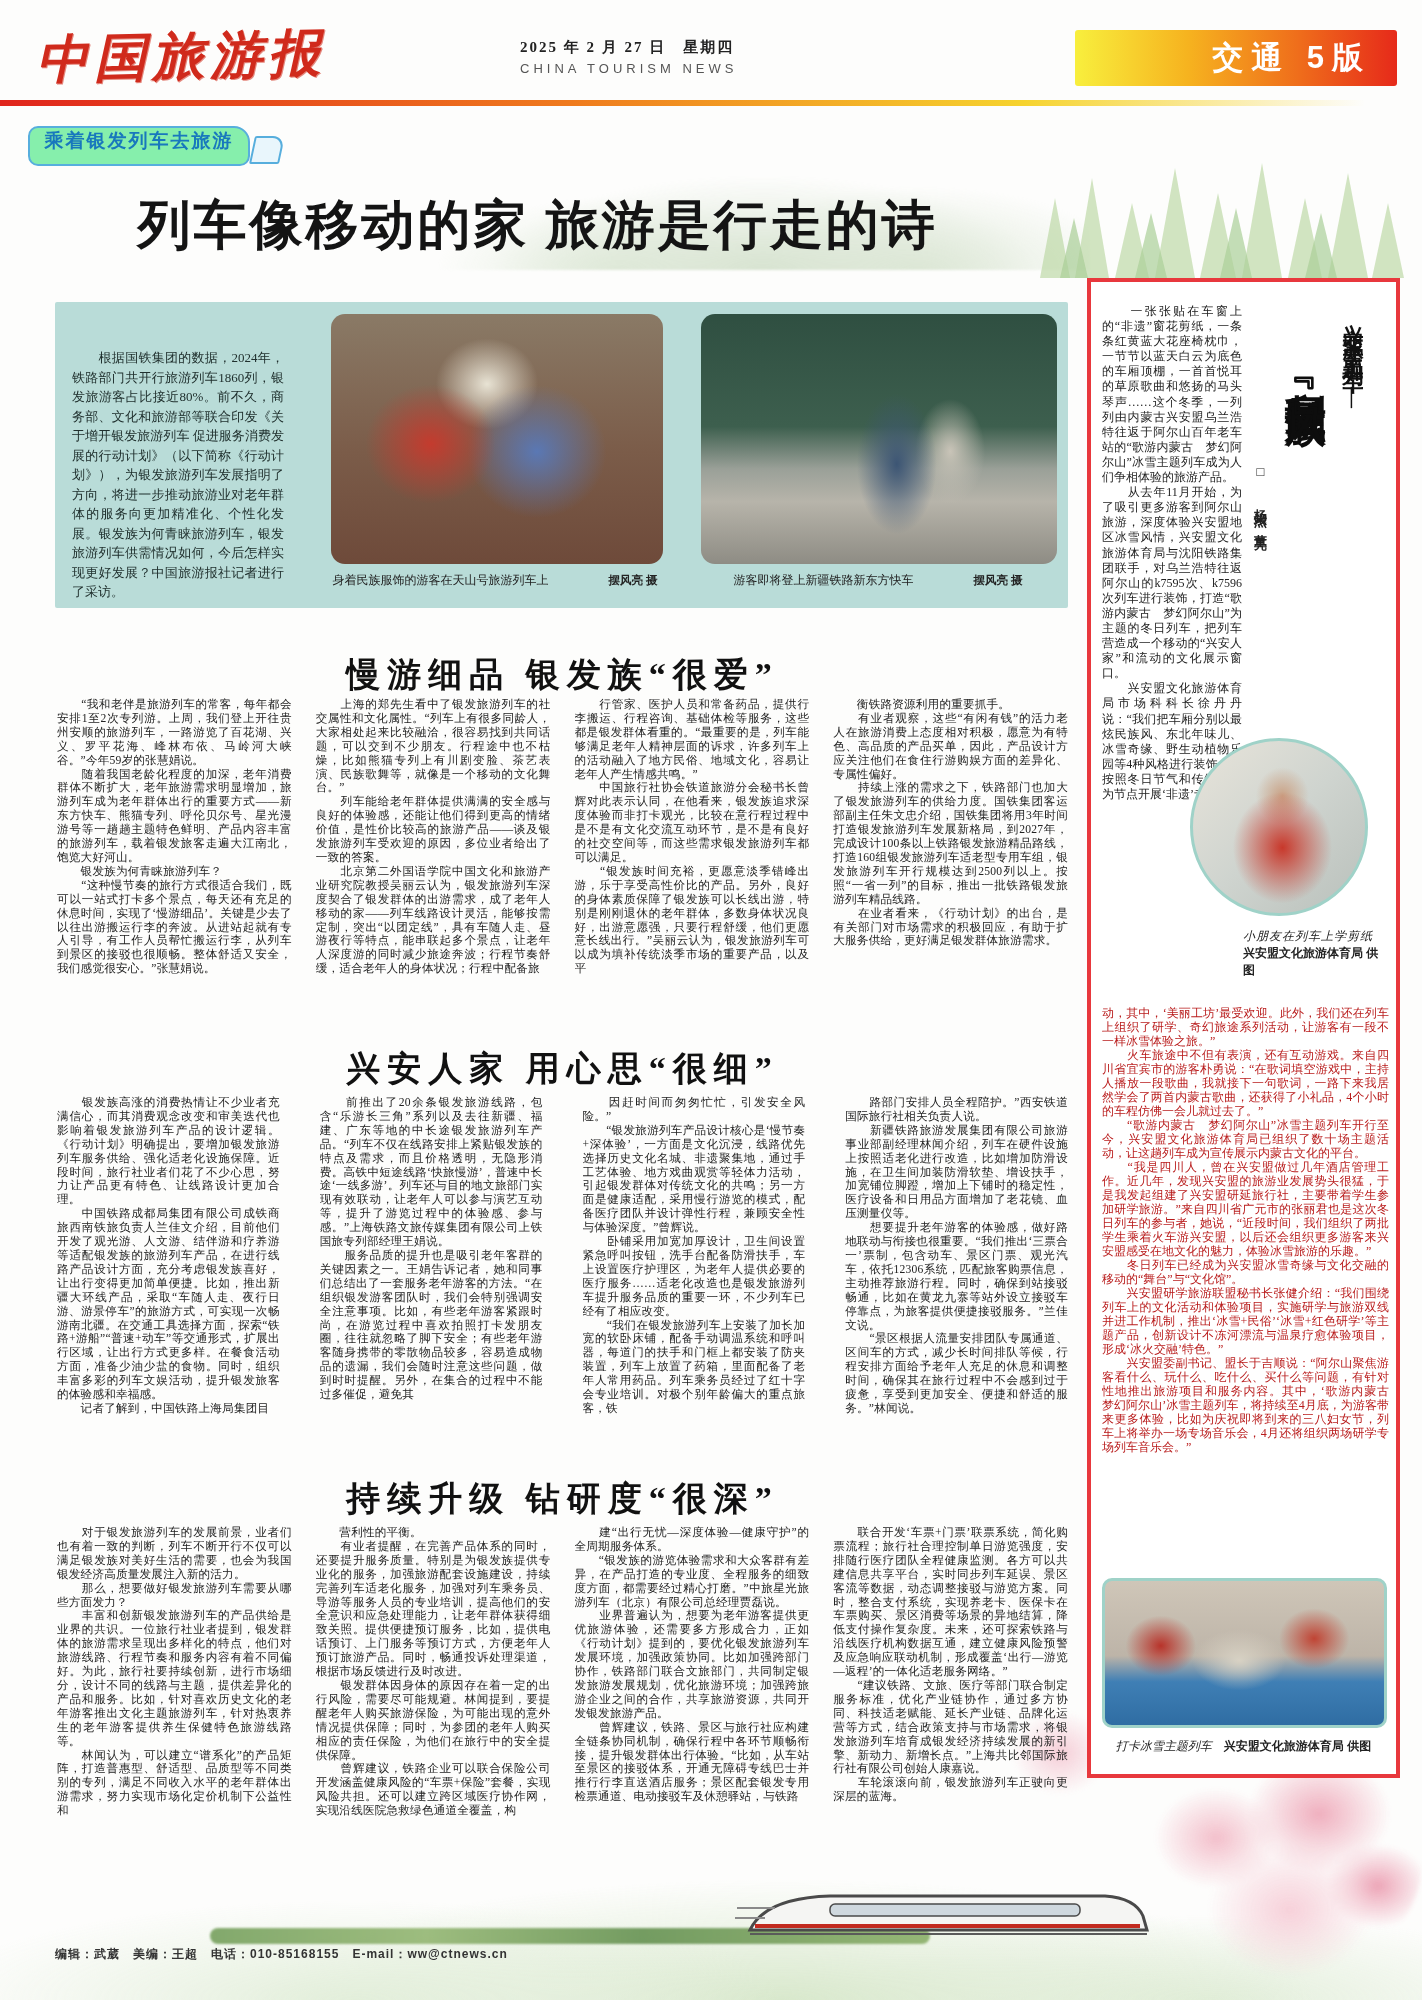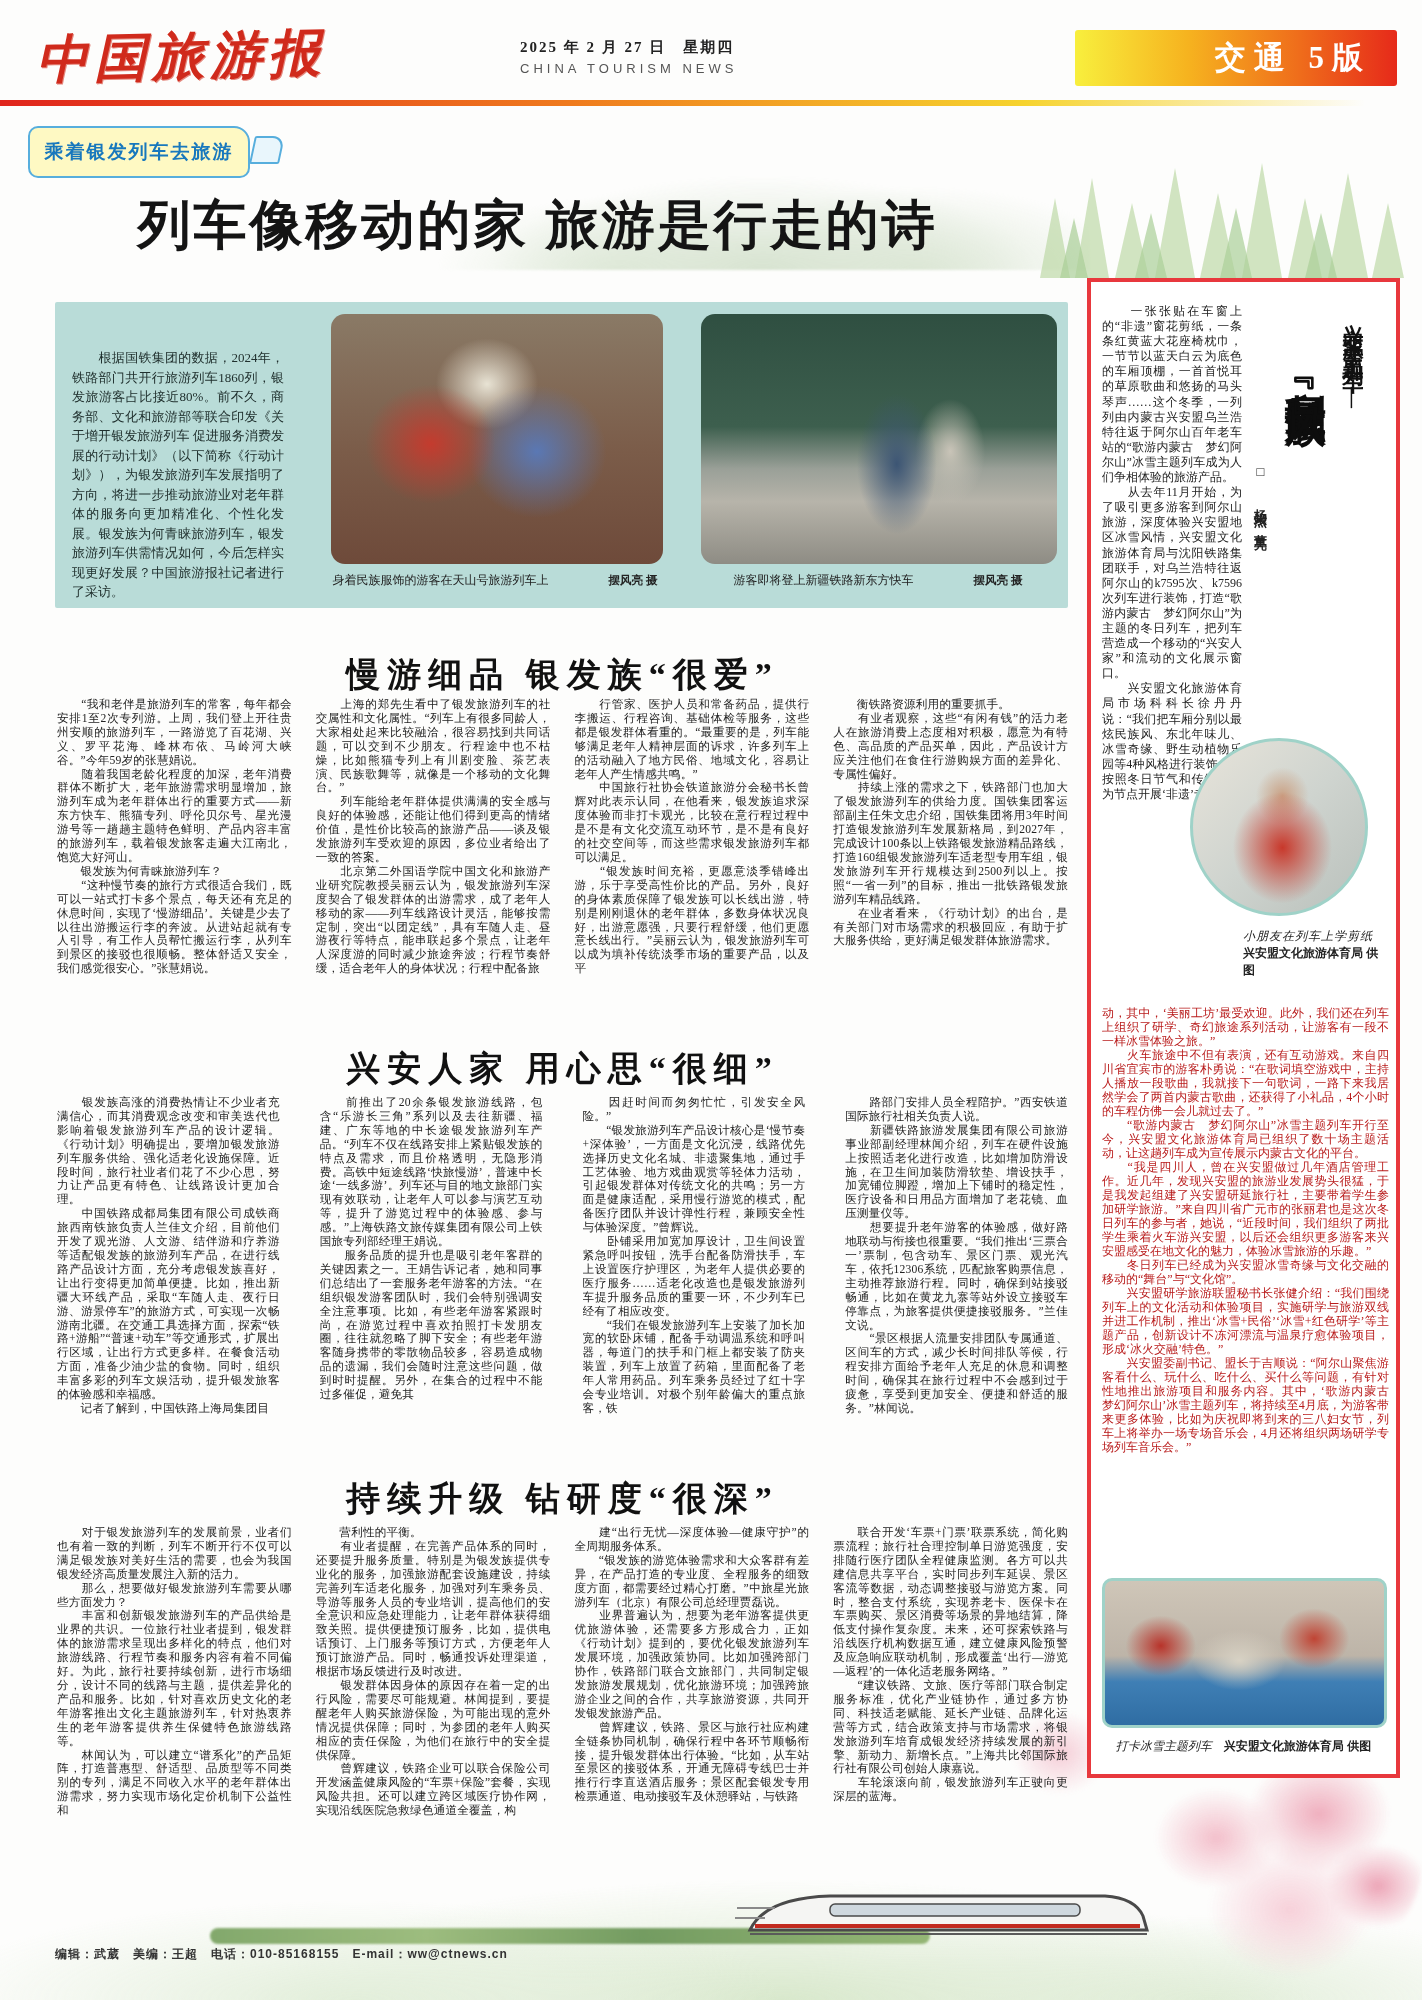--- a/index.html
+++ b/index.html
@@ -8,21 +8,21 @@
   
   .logo{position:absolute;left:36px;top:22px;font-size:52px;font-weight:bold;font-style:italic;
         color:#d02a1c;letter-spacing:6px;transform:rotate(-1.5deg);text-shadow:1px 1px 0 #e4897f;}
   .dateblock{position:absolute;left:520px;top:36px;line-height:1.5;}
   .date-cn{font-size:15px;font-weight:bold;letter-spacing:2px;color:#222;}
   .date-en{font-size:13px;letter-spacing:4px;color:#555;font-family:"Liberation Sans","DejaVu Sans",sans-serif;}
   .badge{position:absolute;left:1075px;top:30px;width:322px;height:56px;border-radius:3px;
          background:linear-gradient(90deg,#f8ef3d 0%,#f6b31f 35%,#ef6c1b 70%,#e62a1a 100%);
          display:flex;align-items:center;justify-content:flex-end;padding-right:26px;box-sizing:border-box;}
   .badge span{color:#fff;font-size:31px;font-weight:bold;letter-spacing:8px;
-              font-family:Liberation Serif, serif;}
+              font-family:Liberation Sans, sans-serif;}
   .rule{position:absolute;left:0;top:100px;width:1422px;height:6px;
         background:linear-gradient(90deg,#e0251c 0%,#ef7a1d 40%,#f6d32e 72%,rgba(246,211,46,0) 96%);}
   
   .mountains{position:absolute;left:230px;top:120px;width:860px;height:150px;opacity:.55;filter:blur(1px);
     background:
       radial-gradient(45% 90% at 62% 100%,#b9cfae 0%,rgba(185,207,174,0) 70%),
       radial-gradient(35% 80% at 80% 100%,#c7d9bc 0%,rgba(199,217,188,0) 70%),
       radial-gradient(30% 70% at 45% 100%,#cfdfc5 0%,rgba(207,223,197,0) 70%);}
   .trees{position:absolute;left:1020px;top:108px;width:395px;height:170px;opacity:.75;}
   .hills{position:absolute;left:0;top:1810px;width:1422px;height:190px;opacity:.8;
@@ -36,22 +36,22 @@
   .blossom.b1{left:1128px;top:1742px;width:294px;height:240px;opacity:.9;
     background:
       radial-gradient(30% 30% at 30% 40%,#f2b9c6 0%,rgba(242,185,198,0) 70%),
       radial-gradient(35% 35% at 65% 30%,#eea7b8 0%,rgba(238,167,184,0) 70%),
       radial-gradient(40% 40% at 55% 70%,#f6ccd6 0%,rgba(246,204,214,0) 70%),
       radial-gradient(25% 25% at 85% 60%,#eb9cb0 0%,rgba(235,156,176,0) 70%);}
   .blossom.b2{left:985px;top:1688px;width:150px;height:130px;opacity:.8;
     background:radial-gradient(45% 45% at 50% 50%,#f3c2ce 0%,rgba(243,194,206,0) 72%);}
   .train-illus{position:absolute;left:735px;top:1868px;width:420px;height:86px;}
   
-  .tag{position:absolute;left:28px;top:126px;width:222px;height:52px;background:#fef9c3;
-       border:2px solid #57aedd;border-radius:10px 16px 10px 10px;display:flex;align-items:center;
+  .tag{position:absolute;left:28px;top:126px;width:222px;height:40px;background:#86efac;
+       border:2px solid #57aedd;border-radius:10px 16px 10px 10px;display:flex;align-items:flex-start;
        justify-content:center;box-sizing:border-box;}
   .tag span{color:#1878bd;font-weight:bold;font-size:19px;letter-spacing:2px;}
   .tag .nose{position:absolute;right:-34px;top:8px;width:26px;height:24px;background:#e9f6fc;
        border:2px solid #57aedd;border-radius:2px 12px 2px 2px;transform:skewX(-12deg);}
   .headline{position:absolute;left:0;top:190px;width:1075px;text-align:center;font-size:53px;
             font-weight:bold;letter-spacing:3px;color:#141414;}
   .byline{position:absolute;left:0;top:268px;width:1075px;text-align:center;font-size:13.5px;color:#222;}
   
   .panel{position:absolute;left:55px;top:302px;width:1013px;height:306px;background:#b9dcd8;border-radius:2px;}
   .intro{position:absolute;left:17px;top:46px;width:212px;font-size:13px;line-height:19.5px;

